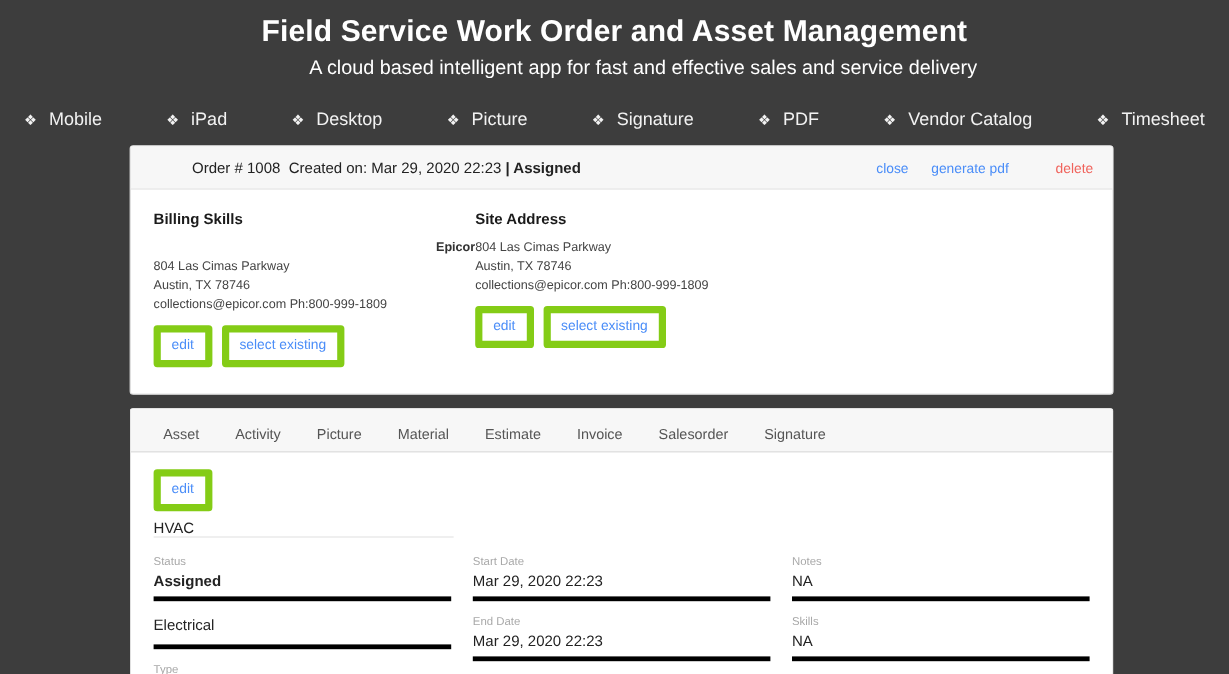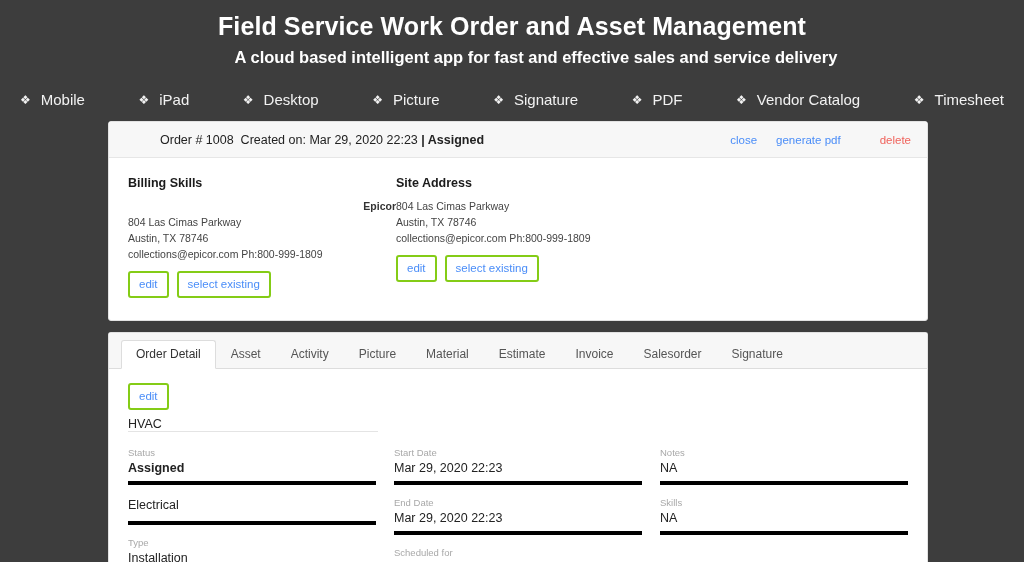--- a/index.html
+++ b/index.html
@@ -21,21 +21,21 @@
     color: #ffffff;
   }
   #app-title {
     font-size: 25px;
     font-weight: bold;
     letter-spacing: 0.1px;
     line-height: 30px;
   }
   #app-subtitle {
     font-size: 16.5px;
-    font-weight: bold;
+    font-weight: normal;
     line-height: 24px;
     margin-top: 4px;
     padding-left: 48px;
   }
 
   
   #main-nav {
     display: flex;
     align-items: center;
     padding: 22px 20px 0 20px;
@@ -111,21 +111,21 @@
     font-size: 10.5px;
     color: #444;
     line-height: 16px;
   }
   .addr-buttons { margin-top: 9px; display: flex; }
   .btn-outline {
     font-family: "Liberation Sans", sans-serif;
     font-size: 11.5px;
     color: #4a8df8;
     background: #ffffff;
-    border: 2px solid #84cc16;
+    border: 6px solid #84cc16;
     border-radius: 3px;
     padding: 4px 9px 5px 9px;
     margin-right: 8px;
     cursor: pointer;
     line-height: 14px;
   }
 
   
   #detail-card {
     background: #ffffff;
@@ -282,21 +282,20 @@
           <button class="btn-outline">select existing</button>
         </div>
       </div>
 
     </div>
   </div>
 
   <div id="detail-card">
 
     <div id="tab-strip">
-      <div class="tab active">Order Detail</div>
       <div class="tab">Asset</div>
       <div class="tab">Activity</div>
       <div class="tab">Picture</div>
       <div class="tab">Material</div>
       <div class="tab">Estimate</div>
       <div class="tab">Invoice</div>
       <div class="tab">Salesorder</div>
       <div class="tab">Signature</div>
     </div>
 

